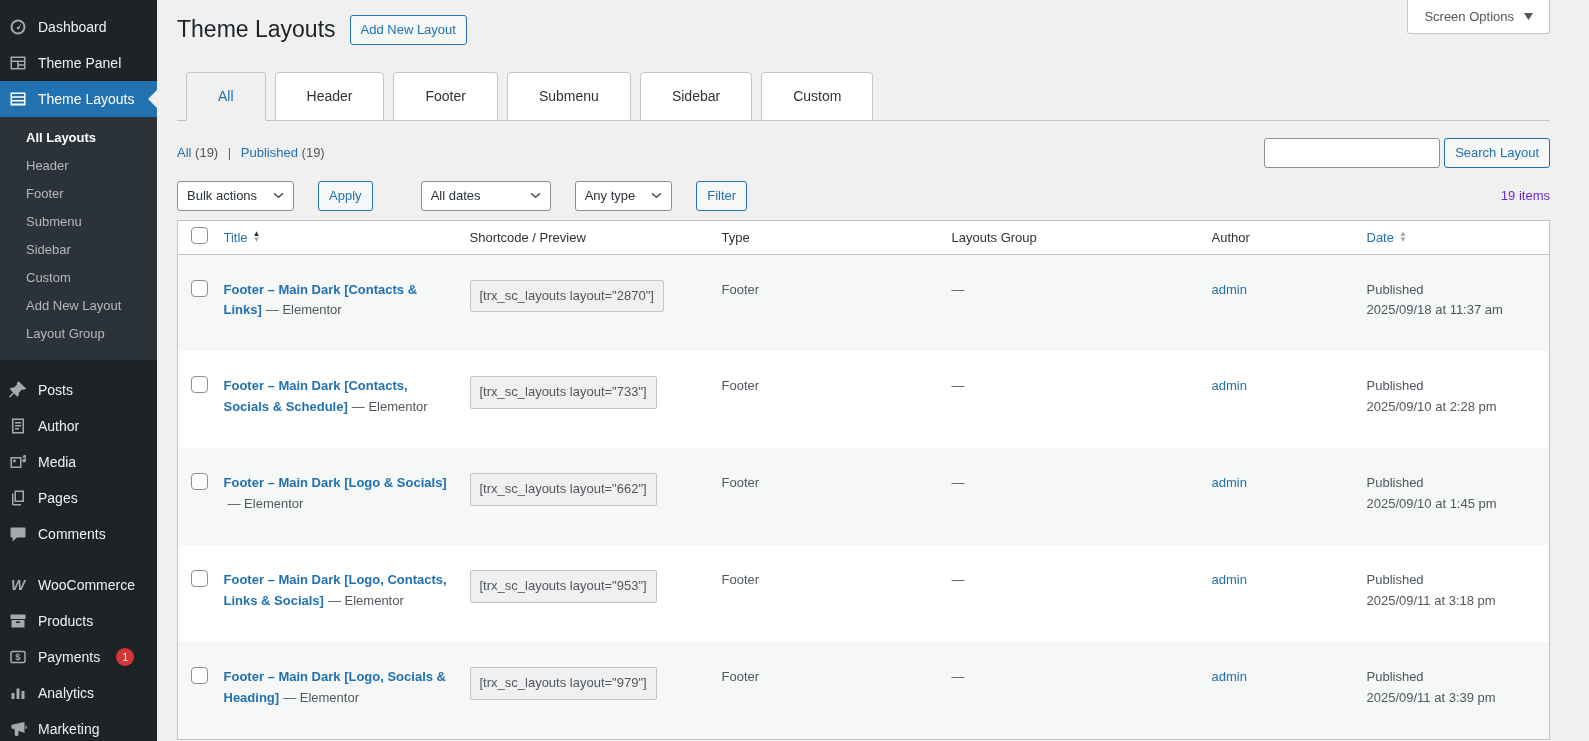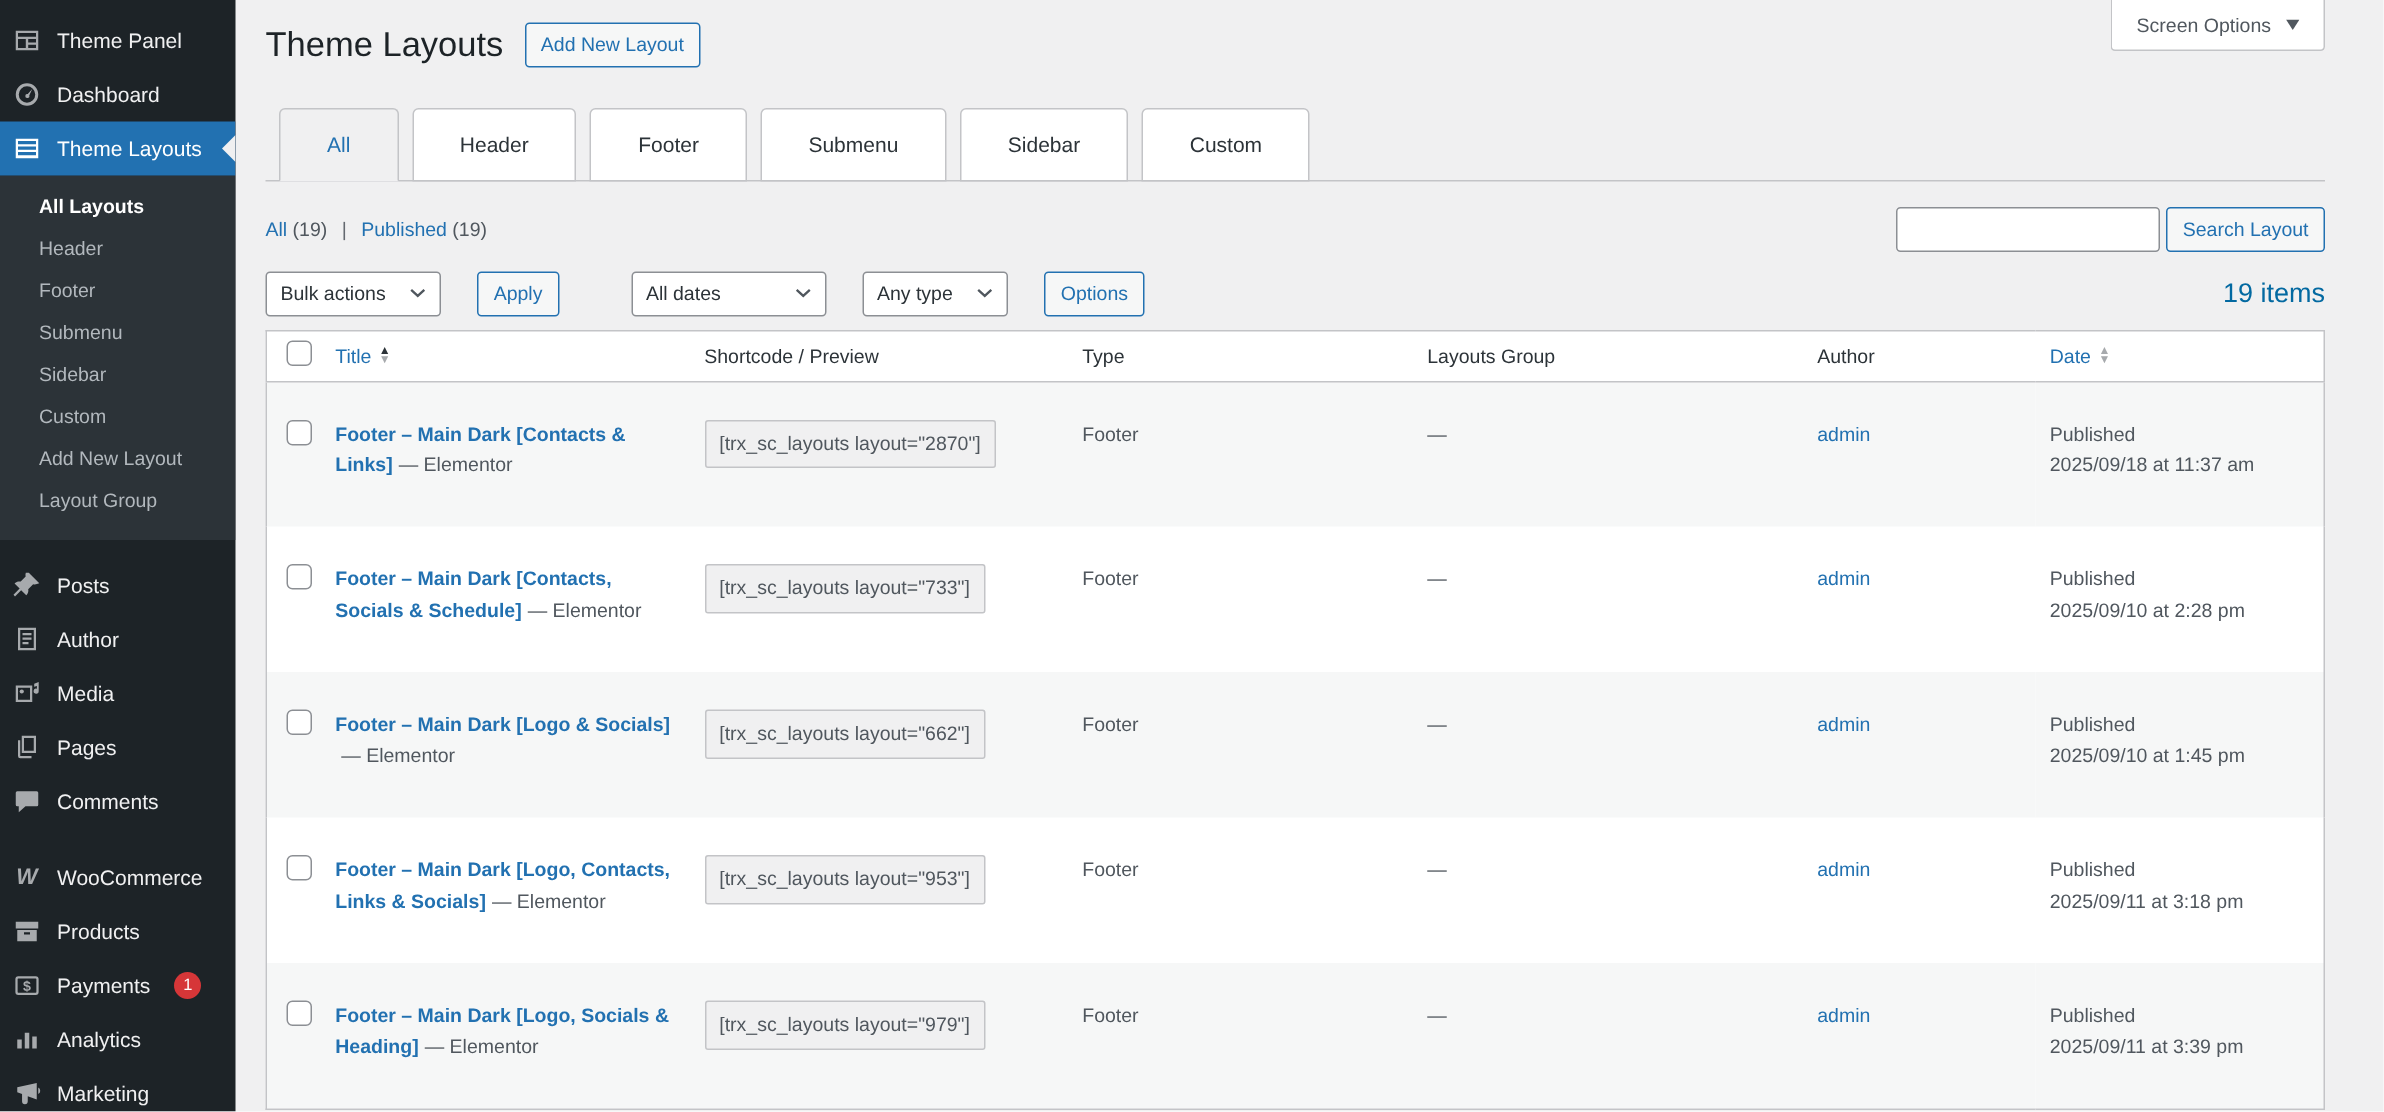--- a/index.html
+++ b/index.html
@@ -89,21 +89,21 @@
   }
   
   .tablenav { display:flex; justify-content:space-between; align-items:center; margin-top:13px; }
   .tablenav-left { display:flex; gap:24px; align-items:center; }
   .fselect {
     display:inline-flex; align-items:center; justify-content:space-between; gap:16px;
     height:30px; padding:0 9px; background:#fff; border:1px solid #8c8f94;
     border-radius:3px; font-size:13px; color:#2c3338; cursor:pointer;
   }
   .fselect.dates { margin-left:24px; min-width:130px; }
-  .items-count { font-size:18px; color:#0369a1; }
+  .items-count { font-size:13px; color:#6d28d9; }
   
   table.list { width:100%; border-collapse:collapse; background:#fff; border:1px solid #c3c4c7; margin-top:9px; table-layout:fixed; font-size:13px; }
   thead th {
     height:34px; text-align:left; padding:0 10px; font-weight:400;
     color:#2c3338; border-bottom:1px solid #c3c4c7; vertical-align:middle; font-size:13px;
   }
   th.check, td.check { padding-left:13px; width:36px; }
   tbody td { padding:25px 10px; vertical-align:top; height:97px; line-height:1.55; color:#50575e; }
   tbody tr.striped { background:#f6f7f7; }
   a.sortable { color:#2271b1; text-decoration:none; display:inline-flex; align-items:center; gap:5px; cursor:pointer; }
@@ -127,33 +127,33 @@
   .chev-svg { flex:0 0 auto; }
 </style>
 </head>
 <body>
 
 <aside class="sidebar">
   <div class="menu-top">
     <div class="menu-item">
       <span class="mi">
         <svg viewBox="0 0 20 20">
-            <path fill="currentColor" fill-rule="evenodd" d="M2.5 3.5h15v13h-15zM4 5v2.5h12V5zM4 9v6h5.2V9zm6.8 0v2.3H16V9zm0 3.8V15H16v-2.2z"></path>
-          </svg>
-      </span>
-      <span>Theme Panel</span>
-    </div>
-    <div class="menu-item">
-      <span class="mi">
-        <svg viewBox="0 0 20 20">
             <path fill="currentColor" d="M10 2.5a7.5 7.5 0 1 0 0 15 7.5 7.5 0 0 0 0-15zm0 2a5.5 5.5 0 1 1 0 11 5.5 5.5 0 0 1 0-11z"></path>
             <path fill="currentColor" d="M13.5 6.3l-3 3.4a1.35 1.35 0 1 0 1 .9z"></path>
           </svg>
       </span>
       <span>Dashboard</span>
+    </div>
+    <div class="menu-item">
+      <span class="mi">
+        <svg viewBox="0 0 20 20">
+            <path fill="currentColor" fill-rule="evenodd" d="M2.5 3.5h15v13h-15zM4 5v2.5h12V5zM4 9v6h5.2V9zm6.8 0v2.3H16V9zm0 3.8V15H16v-2.2z"></path>
+          </svg>
+      </span>
+      <span>Theme Panel</span>
     </div>
     <div class="menu-item active">
       <span class="mi">
         <svg viewBox="0 0 20 20">
             <path fill="currentColor" fill-rule="evenodd" d="M2.5 3.5h15v13h-15zM4 5v2.2h12V5zM4 8.7v2.2h12V8.7zM4 12.4v2.1h12v-2.1z"></path>
           </svg>
       </span>
       <span>Theme Layouts</span>
       <span class="mi-arrow"></span>
     </div>
@@ -311,21 +311,21 @@
         <svg class="chev-svg" width="11" height="7" viewBox="0 0 12 8">
             <path d="M1 1.5l5 4.5 5-4.5" fill="none" stroke="#50575e" stroke-width="1.8"></path>
           </svg>
       </div>
       <div class="fselect">
         <span>Any type</span>
         <svg class="chev-svg" width="11" height="7" viewBox="0 0 12 8">
             <path d="M1 1.5l5 4.5 5-4.5" fill="none" stroke="#50575e" stroke-width="1.8"></path>
           </svg>
       </div>
-      <a class="btn-secondary">Options</a>
+      <a class="btn-secondary">Filter</a>
     </div>
     <div class="items-count">19 items</div>
   </div>
 
   <table class="list">
     <colgroup>
       <col style="width:36px">
         <col style="width:246px">
         <col style="width:252px">
         <col style="width:230px">

